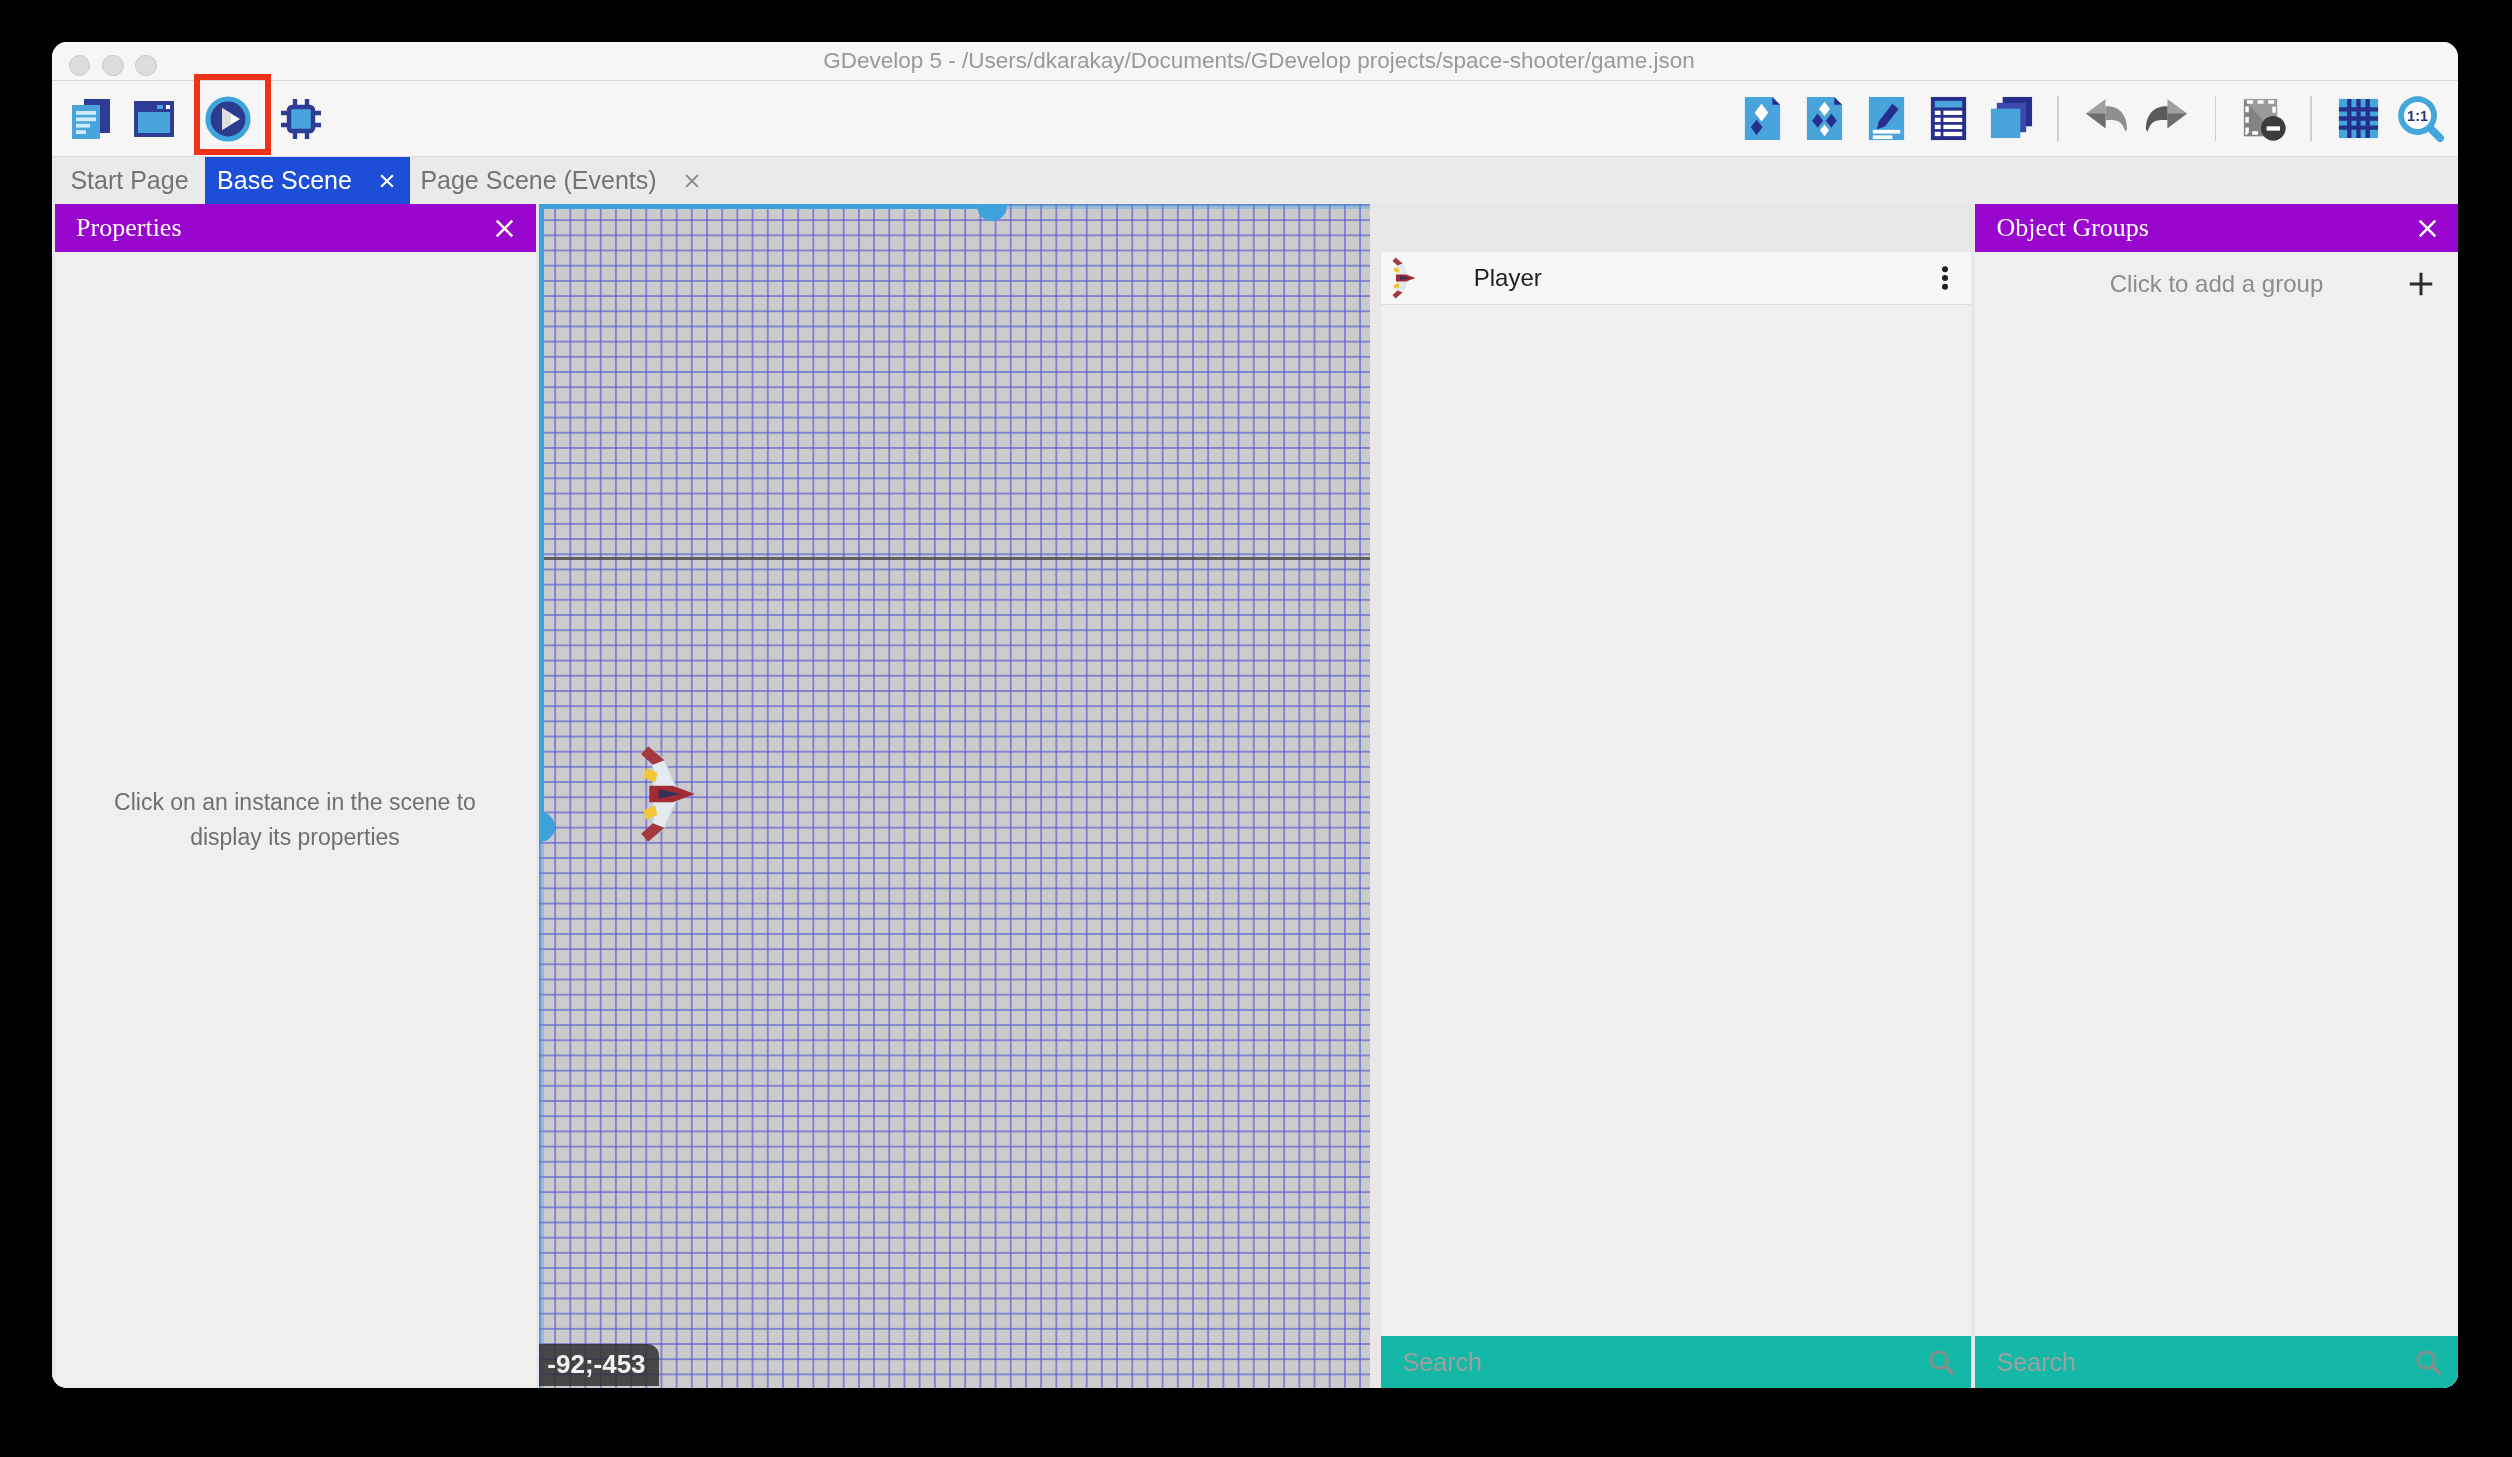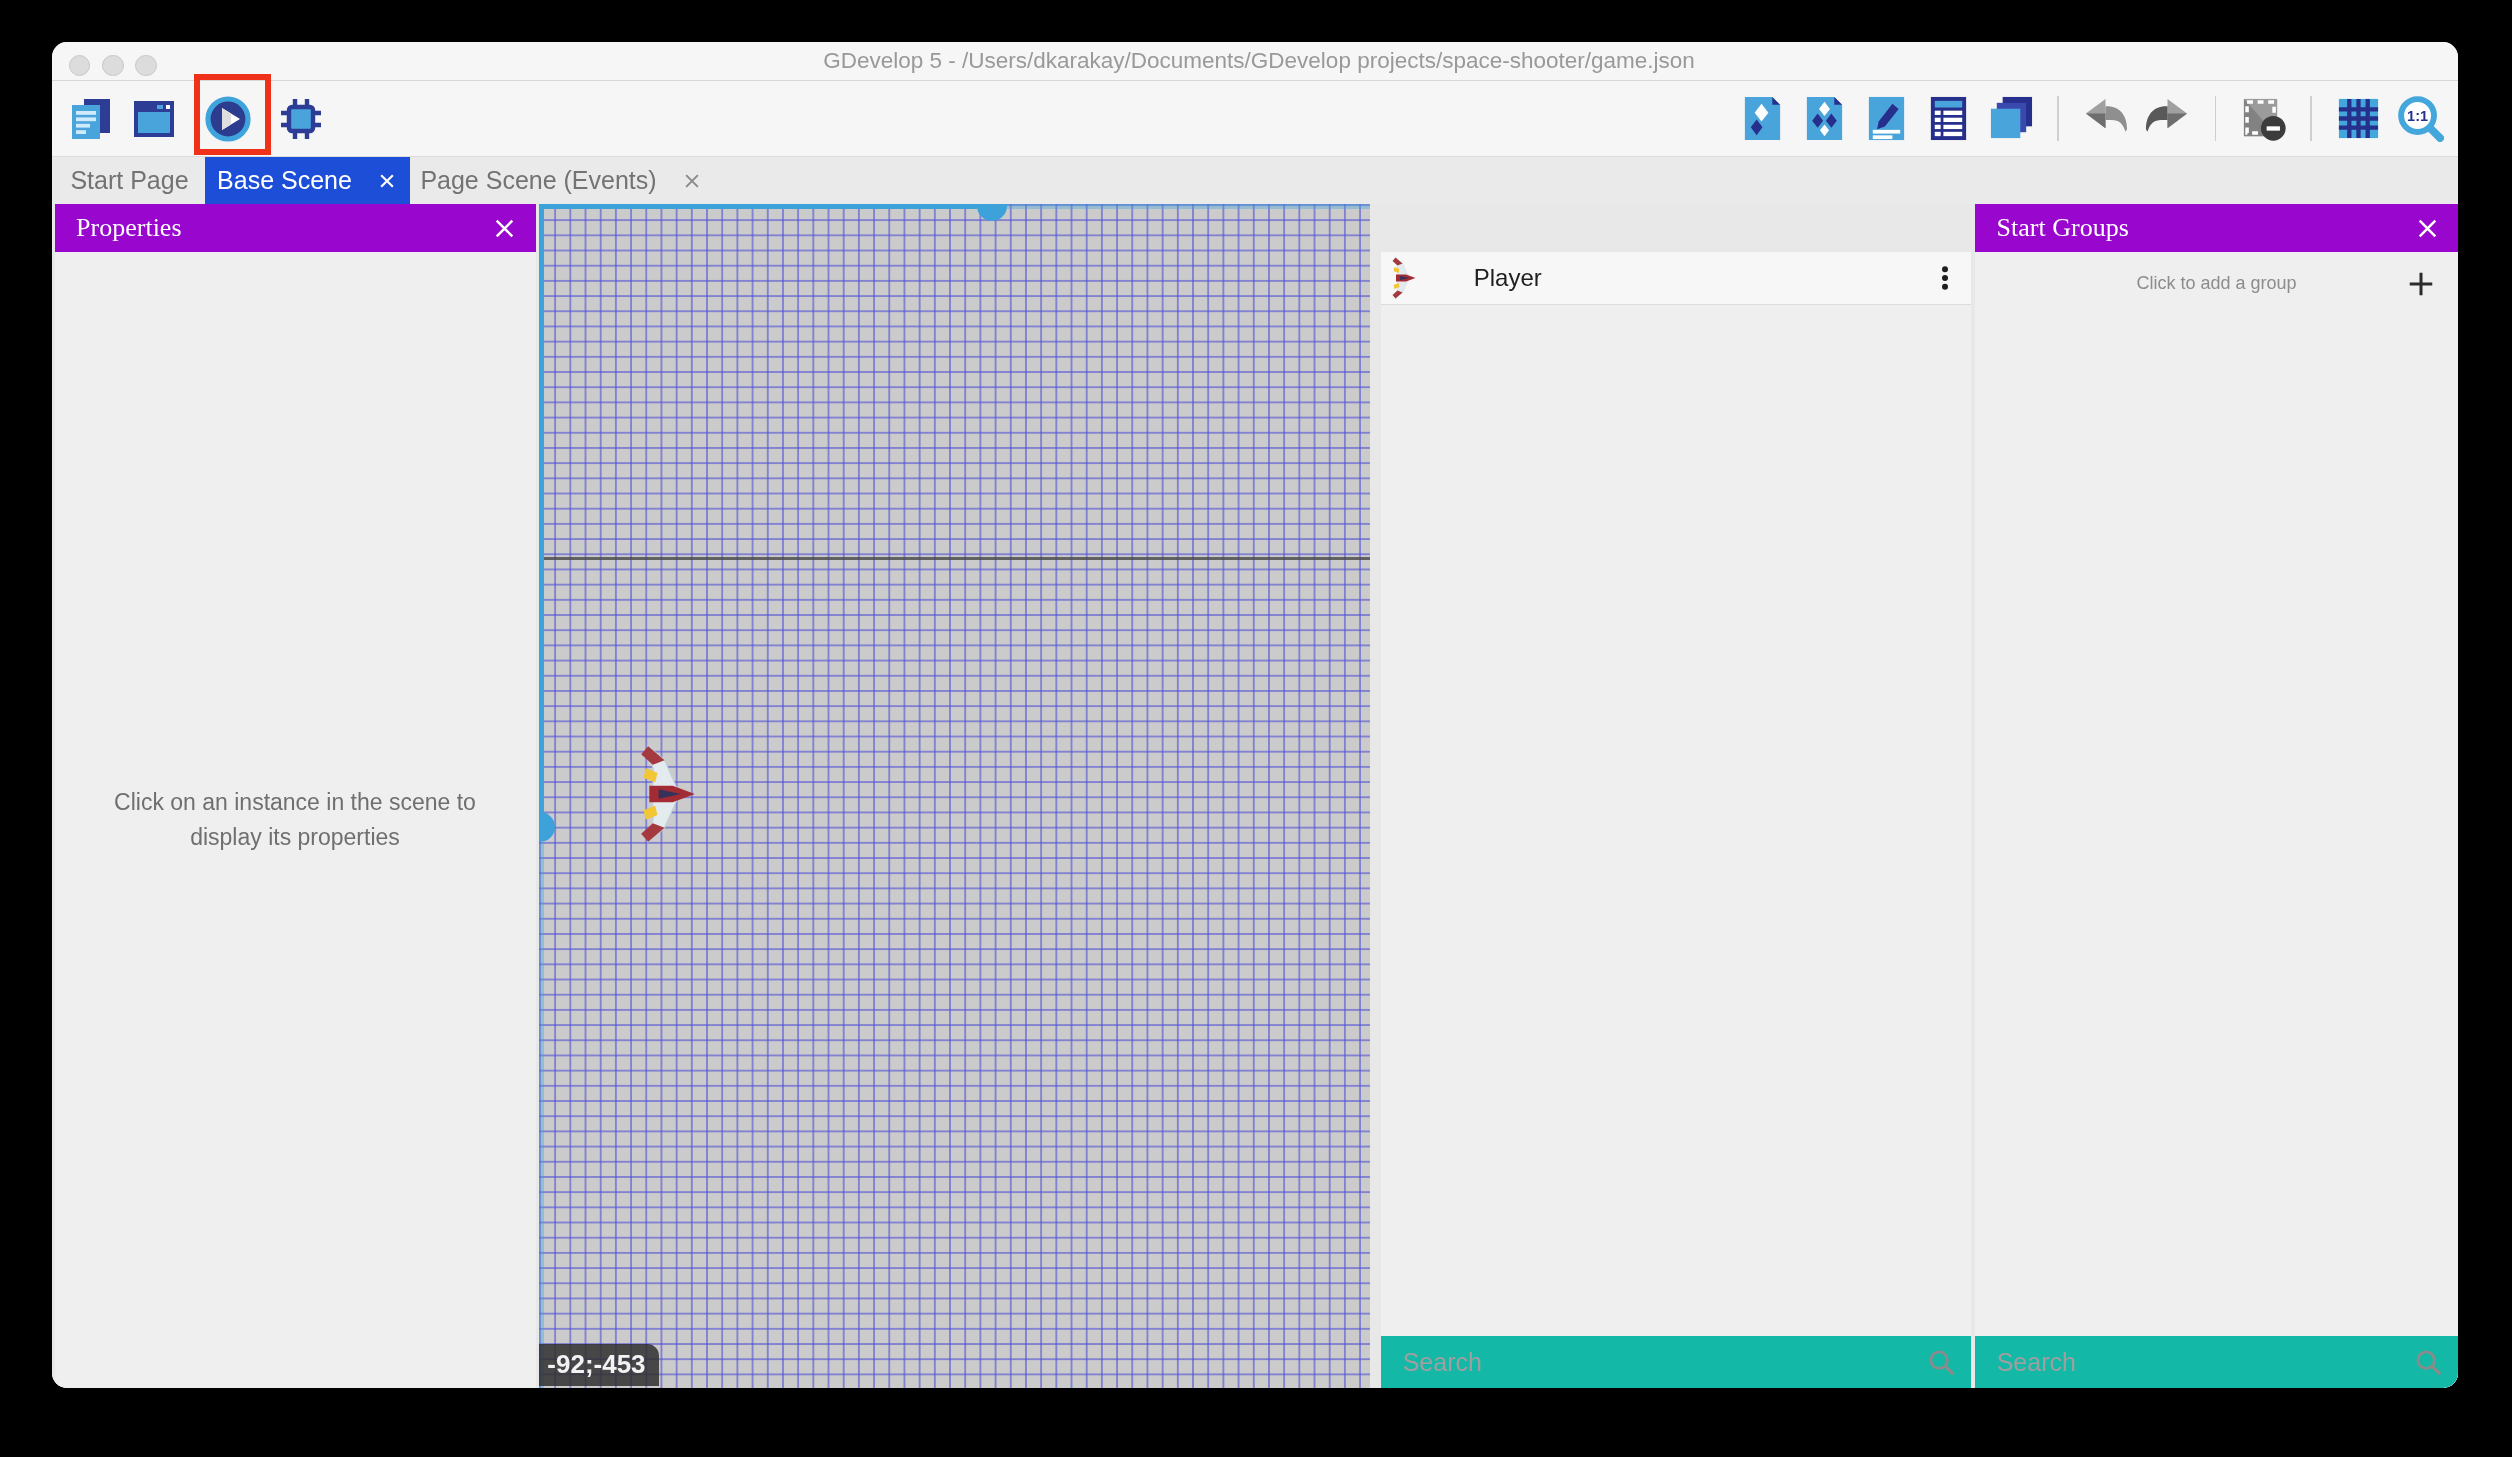--- a/index.html
+++ b/index.html
@@ -84,21 +84,21 @@
   .panel.groups{left:1923px;width:483px;}
   .obj-row{height:52px;background:#f7f7f7;border-bottom:0.8px solid #dcdcdc;
            display:flex;align-items:center;padding:0 11px;}
   .obj-thumb{width:30px;height:46px;margin-left:-3.3px;}
   .obj-thumb svg{width:30px;height:46px;}
   .obj-label{margin-left:55px;font-size:24px;color:#1f1f1f;}
   .row-right{margin-left:auto;display:flex;align-items:center;}
   .add-row{height:53px;border-bottom:0.8px solid #e2e2e2;display:flex;align-items:center;
            padding:0 21.7px;}
   .add-row.tall{height:63px;border-bottom:none;}
-  .add-label{flex:1;text-align:center;font-size:18px;color:#8c8c8c;margin-left:30px;}
+  .add-label{flex:1;text-align:center;font-size:24px;color:#8c8c8c;margin-left:30px;}
   .icon-btn{display:flex;align-items:center;justify-content:center;}
   .icon-btn svg{width:30px;height:30px;}
   .search-bar{position:absolute;left:0;right:0;bottom:0;height:52px;background:#14b8a6;}
   .search-bar input{position:absolute;left:0;top:0;width:100%;height:100%;border:none;
                     outline:none;background:transparent;font-size:25px;color:#333;
                     padding:0 67px 0 21.7px;box-sizing:border-box;
                     font-family:"Liberation Sans",sans-serif;}
   .search-bar input::placeholder{color:#9f9f9f;}
   .search-icon{position:absolute;right:15px;top:10.8px;}
   .search-icon svg{width:30px;height:30px;}
@@ -337,21 +337,21 @@
                 <circle cx="10.5" cy="10.5" r="6.6" fill="none" stroke="#8b8b8b" stroke-width="2.2"></circle>
                 <line x1="15.5" y1="15.5" x2="21" y2="21" stroke="#8b8b8b" stroke-width="2.6" stroke-linecap="round"></line>
               </svg>
             </span>
           </div>
         </div>
       </div>
 
       <div class="panel groups">
         <div class="panel-header">
-          <span class="panel-title">Start Groups</span>
+          <span class="panel-title">Object Groups</span>
           <span class="hicon">
             <svg viewBox="0 0 24 24">
                 <path d="M4.5 4.5l15 15M19.5 4.5l-15 15" stroke="#ffffff" stroke-width="2.4" fill="none"></path>
               </svg>
           </span>
         </div>
         <div class="panel-body">
           <div class="add-row tall">
             <span class="add-label">Click to add a group</span>
             <span class="icon-btn">

